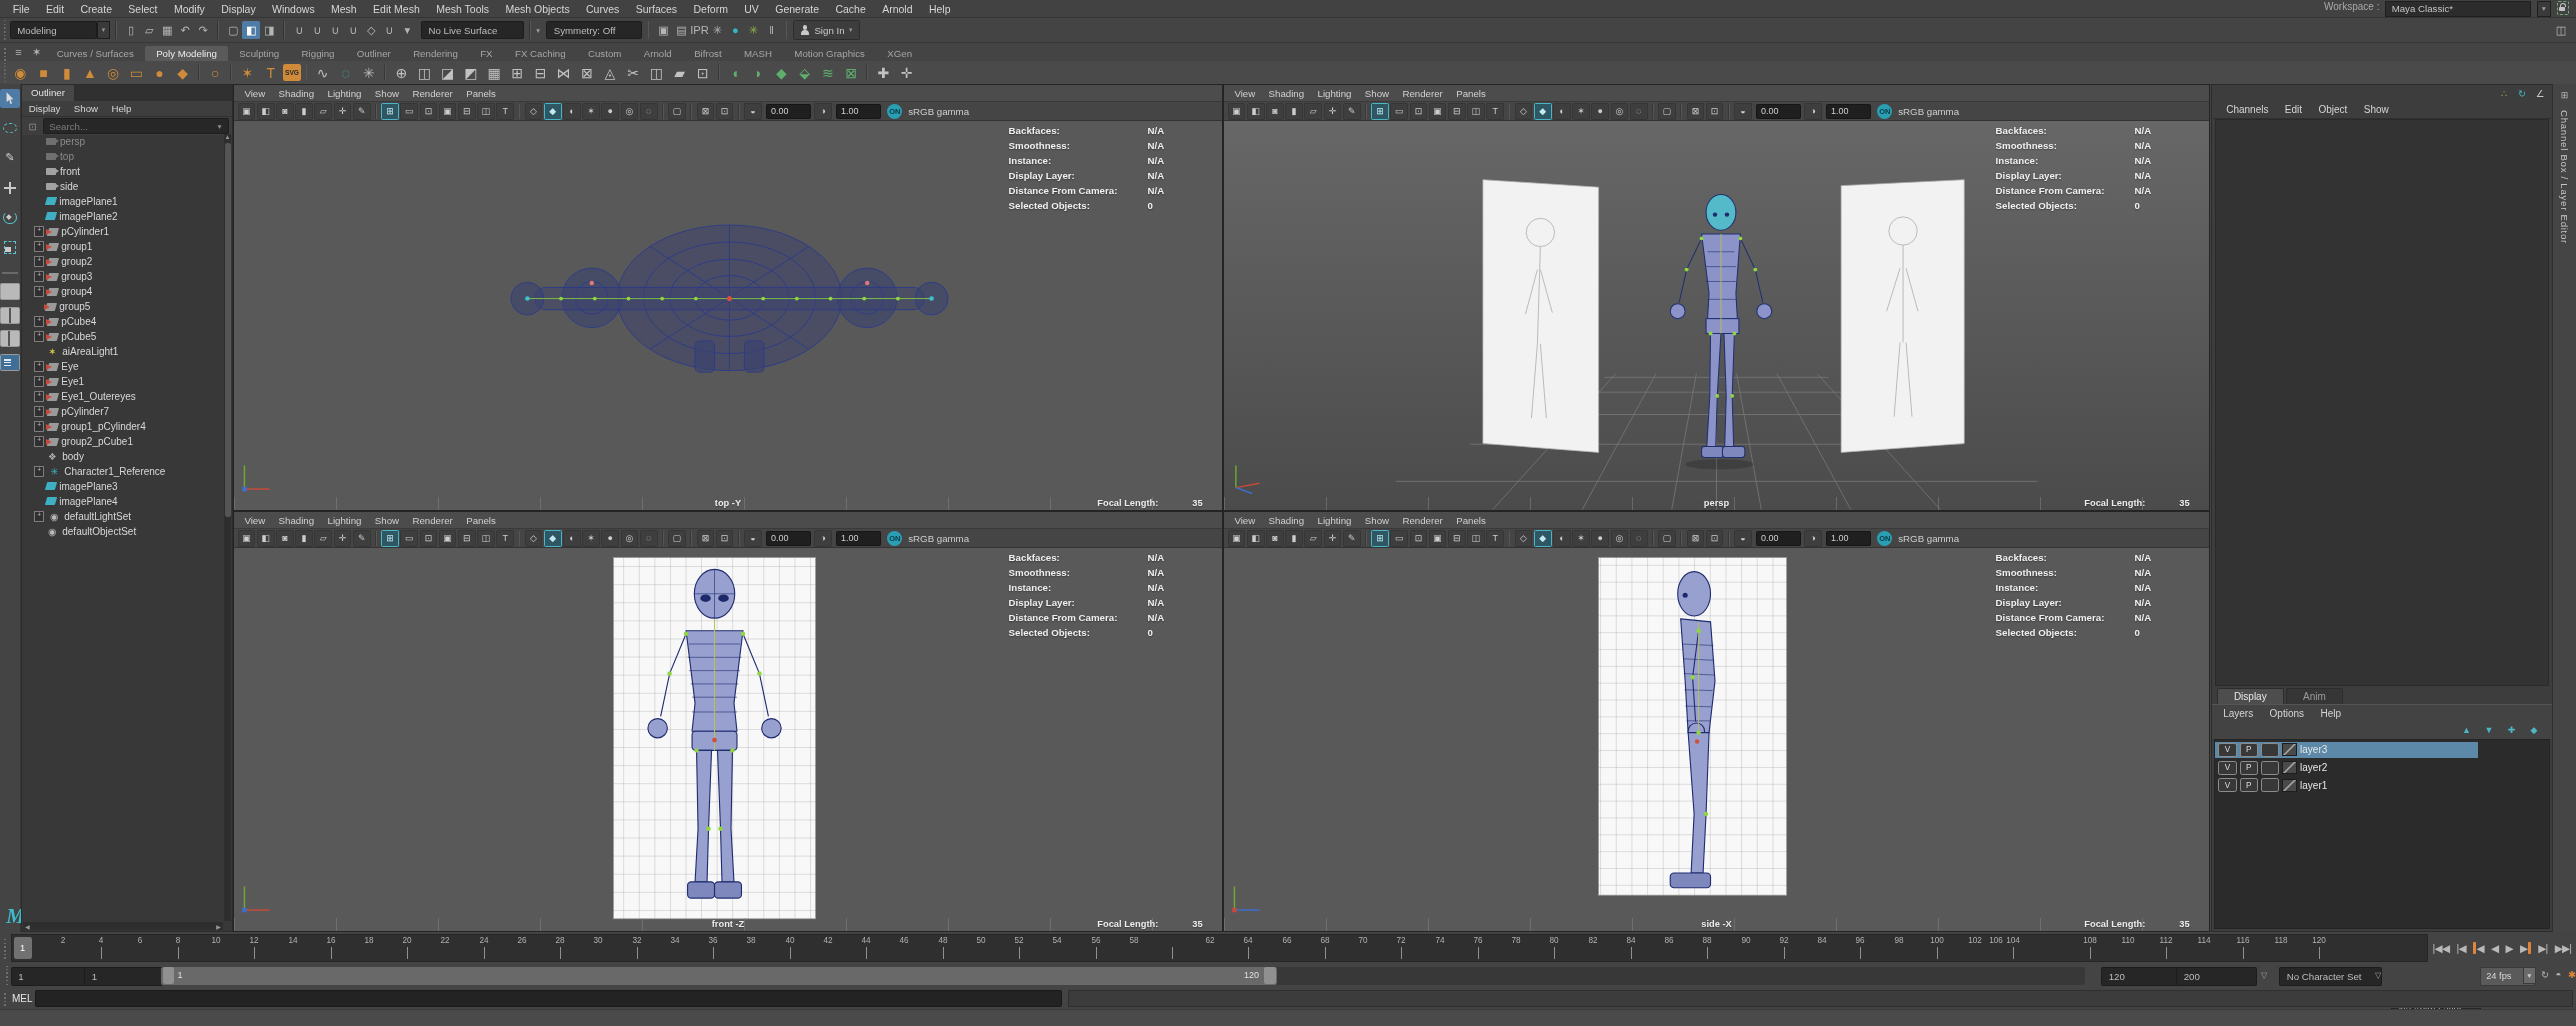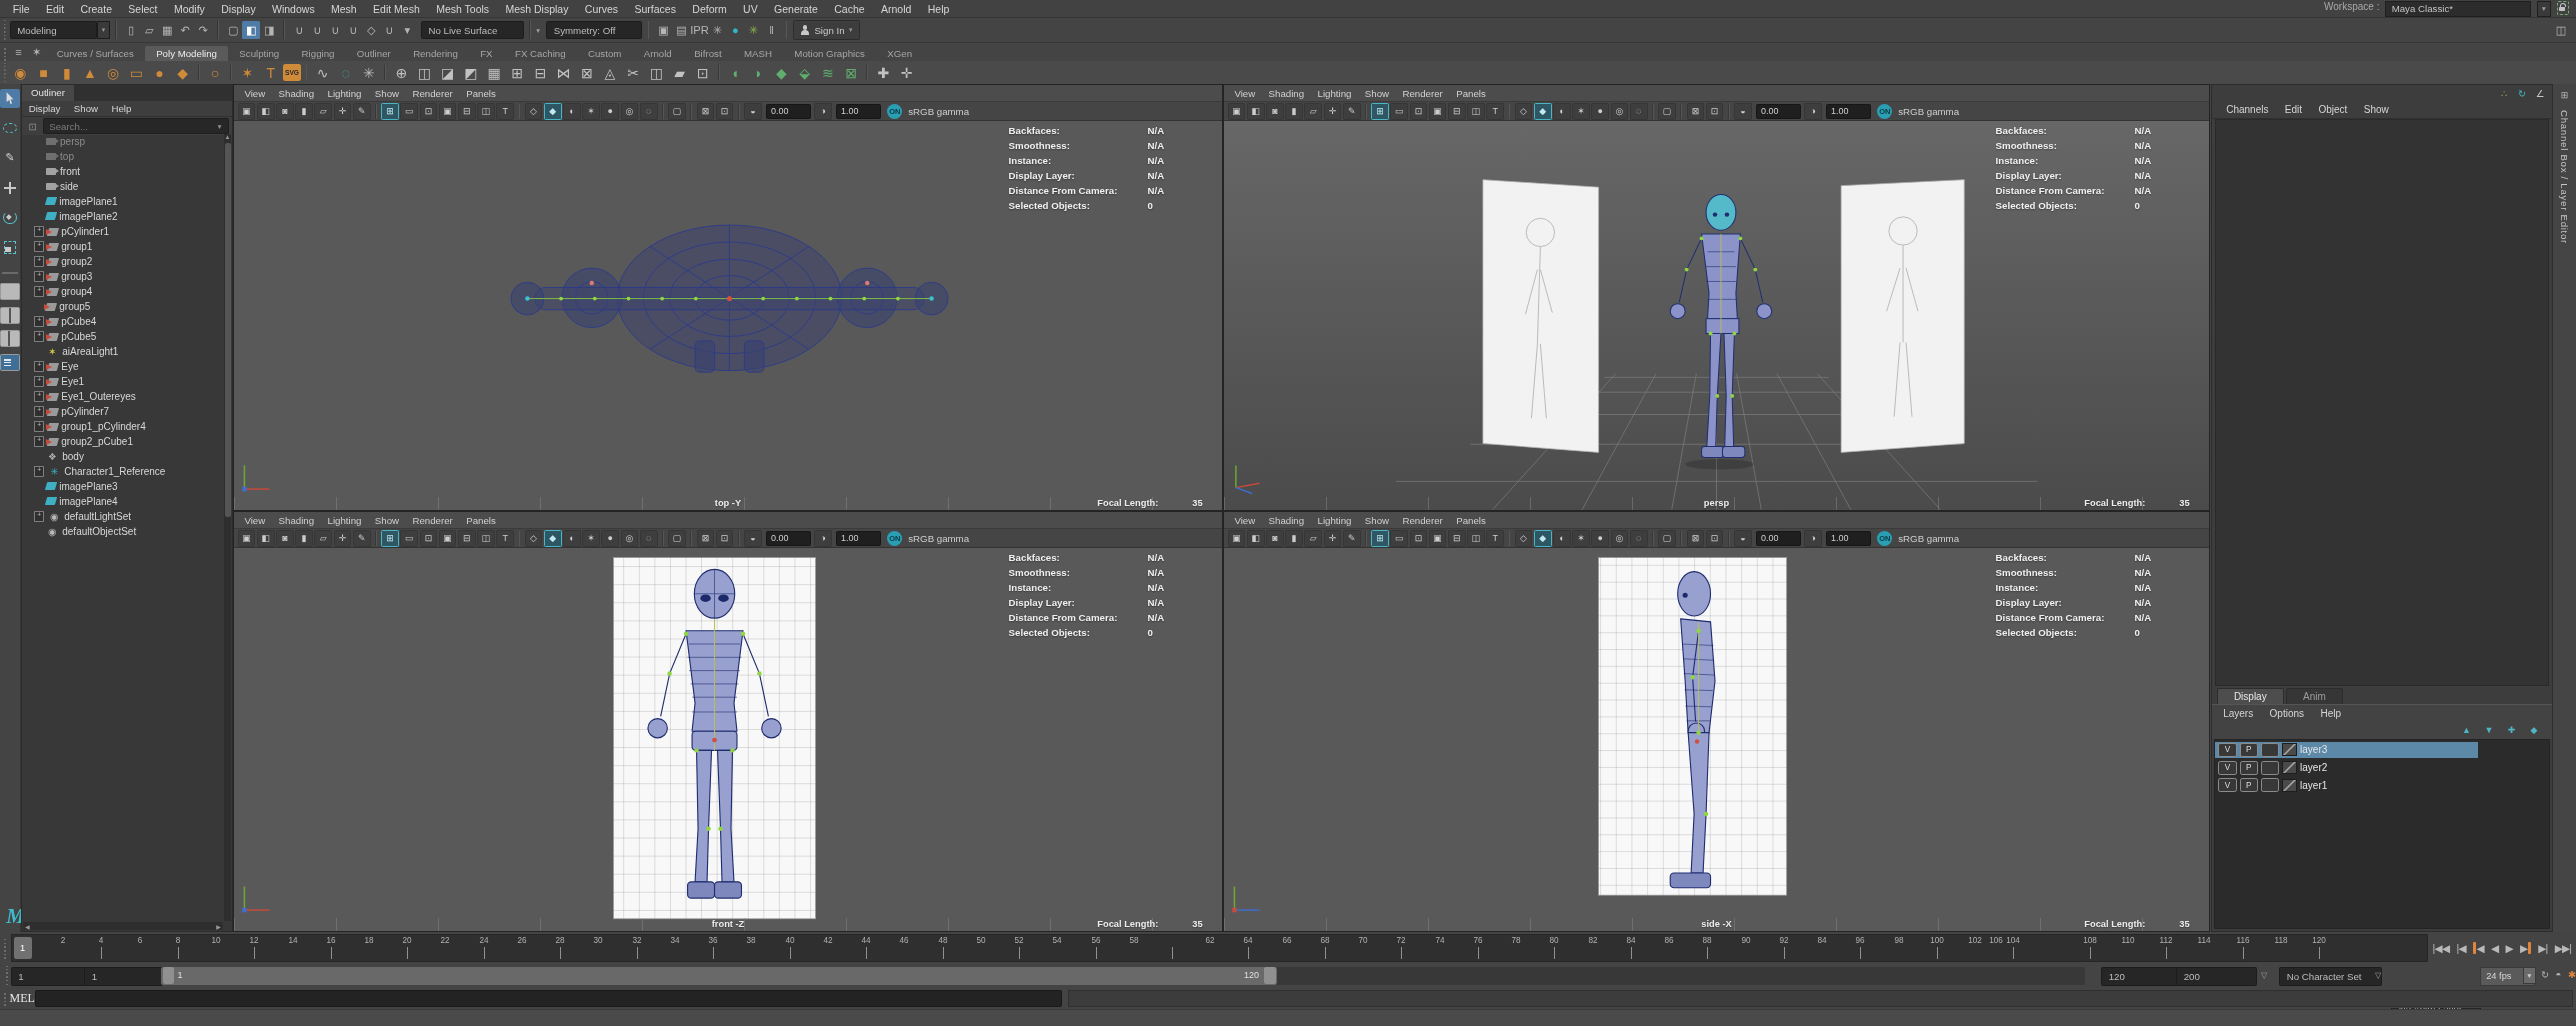--- a/index.html
+++ b/index.html
@@ -211,21 +211,21 @@
   #rb-fps{position:absolute;left:2480px;top:3.7px;width:43px;height:17px;background:#5a5a5a;border:0.7px solid #3a3a3a;
           color:#d8d8d8;font-size:9.3px;display:flex;align-items:center;padding:0 5.2px;}
   #rb-fps-arrow{position:absolute;left:2523px;top:3.7px;width:12.7px;height:17px;background:#6a6a6a;border:0.7px solid #3a3a3a;
           color:#cfcfcf;font-size:6.7px;display:flex;align-items:center;justify-content:center;box-sizing:border-box;}
   #rb-icons{position:absolute;left:2539px;top:3.7px;display:flex;gap:1.5px;}
   #rb-icons .ibox{width:12px;height:16.4px;font-size:9.7px;}
 
   
   #commandline{position:absolute;left:0;top:989px;width:2576px;height:19.4px;background:#444444;display:flex;
                align-items:center;box-sizing:border-box;}
-  #mel-label{width:25.4px;text-align:left;color:#e8e8e8;font-size:12px;font-family:Liberation Serif, serif;}
+  #mel-label{width:25.4px;text-align:center;color:#e8e8e8;font-size:10px;}
   #mel-input{width:1025px;height:15px;background:#232323;border:0.7px solid #191919;border-radius:1.5px;}
   #mel-output{flex:1;height:15px;background:#3c3c3c;border:0.7px solid #2f2f2f;margin-left:6px;margin-right:3px;}
   #helpline{position:absolute;left:0;top:1009px;width:2576px;height:17px;background:#4a4a4a;border-top:0.7px solid #3a3a3a;box-sizing:border-box;}
 </style>
 </head>
 <body>
 
 <div id="app">
 
   <div id="menubar">
@@ -233,21 +233,21 @@
         <span class="menu-item">File</span>
         <span class="menu-item">Edit</span>
         <span class="menu-item">Create</span>
         <span class="menu-item">Select</span>
         <span class="menu-item">Modify</span>
         <span class="menu-item">Display</span>
         <span class="menu-item">Windows</span>
         <span class="menu-item">Mesh</span>
         <span class="menu-item">Edit Mesh</span>
         <span class="menu-item">Mesh Tools</span>
-        <span class="menu-item">Mesh Display</span>
+        <span class="menu-item">Mesh Objects</span>
         <span class="menu-item">Curves</span>
         <span class="menu-item">Surfaces</span>
         <span class="menu-item">Deform</span>
         <span class="menu-item">UV</span>
         <span class="menu-item">Generate</span>
         <span class="menu-item">Cache</span>
         <span class="menu-item">Arnold</span>
         <span class="menu-item">Help</span>
       </div>
     <div id="workspace-group">

